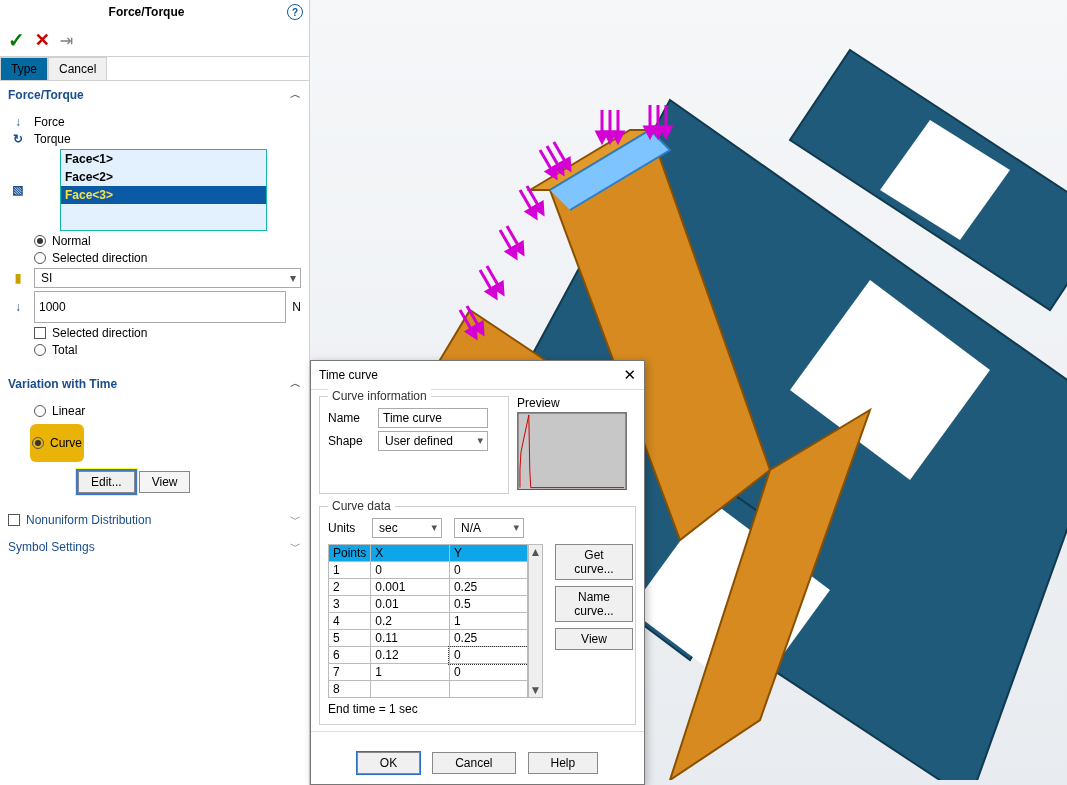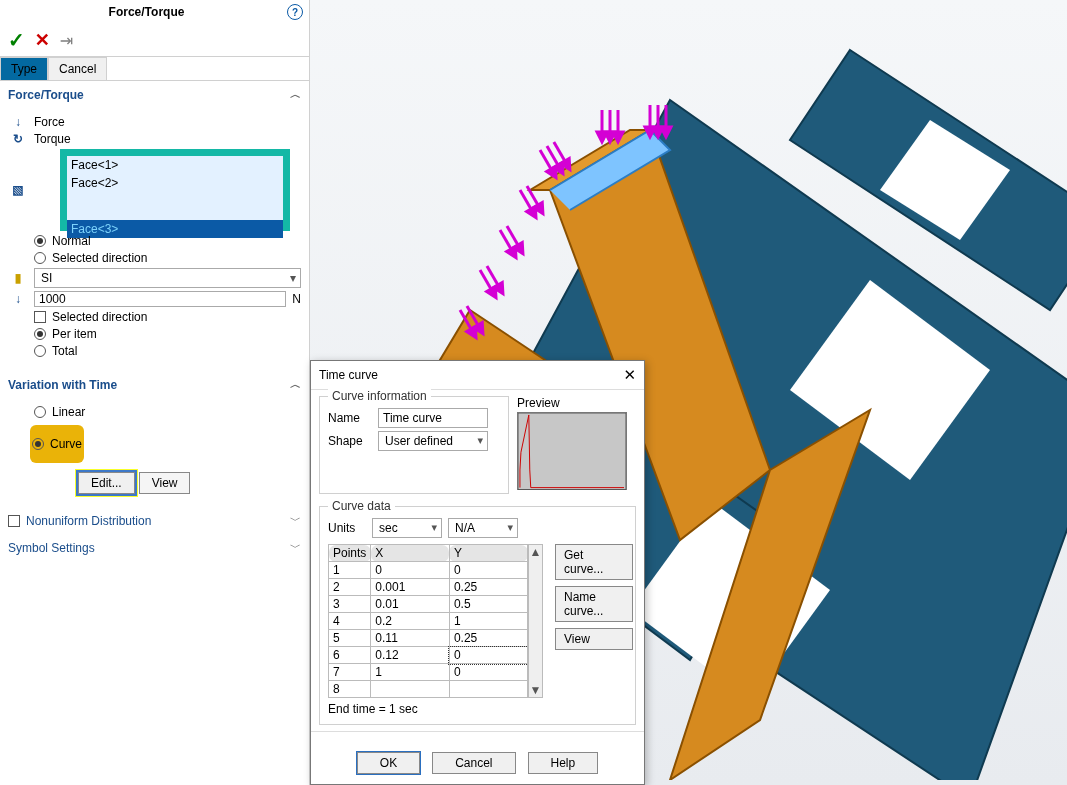--- a/index.html
+++ b/index.html
@@ -19,32 +19,32 @@
 .tab { padding: 4px 10px; border: 1px solid #d0d0d0; border-bottom: none; background: #f0f0f0; cursor: pointer; }
 .tab.active { background: #0369a1; }
 
 .section-header { display: flex; justify-content: space-between; align-items: center; padding: 6px 8px; font-weight: bold; color: #1a4d8b; cursor: pointer; background:#fff;}
 .section-header .chev { color: #666; font-size: 11px; }
 .section-body { padding: 4px 8px 10px 8px; }
 
 .row { display: flex; align-items: center; gap: 6px; margin: 3px 0; }
 .icon-slot { width: 20px; display:flex; justify-content:center; color:#1a4d8b; font-weight:bold; }
 
-.face-list { margin-left: 26px; width: 230px; border: 7px solid #14b8a6; background: #e3f1ff; height: 82px; }
+.face-list { margin-left: 26px; width: 207px; border: 1px solid #14b8a6; background: #e3f1ff; height: 82px; font-weight: bold; }
 .face-list div { padding: 2px 4px; cursor: default; }
-.face-list .sel { background: #0b5aa6; color: #7dd3fc; margin-top: 28px; }
+.face-list .sel { background: #0b5aa6; color: #fde047; }
 
 .radio-row { display:flex; align-items:center; gap:6px; margin:3px 0 3px 26px; }
 .radio { width:12px; height:12px; border:1px solid #555; border-radius:50%; display:inline-block; position:relative; }
 .radio.on::after { content:""; position:absolute; inset:2px; background:#333; border-radius:50%; }
 .checkbox { width:12px; height:12px; border:1px solid #555; display:inline-block; }
 
 .sel-wide { flex:1; border:1px solid #aaa; padding:2px 20px 2px 6px; background:#fff; position:relative; }
 .sel-wide::after { content:"▾"; position:absolute; right:4px; top:2px; color:#555; }
-.num-input { flex:1; border:1px solid #aaa; padding:0 4px; background:#fff; }
+.num-input { flex:1; border:1px solid #aaa; padding:8px 4px; background:#fff; }
 
 .hl { background: #eab308; border-radius:6px; padding:12px 2px; }
 .btn-sm { border:1px solid #888; padding:3px 12px; background:#f5f5f5; cursor:pointer; }
 .btn-edit { background:#f0f0f0; outline:2px solid #3d78c8; box-shadow:0 0 0 3px #f8ff2a; }
 
 
 .viewport { position:absolute; left:310px; top:0; right:0; bottom:0; background: linear-gradient(#f5f7f9, #e8ebef); overflow:hidden;}
 
 
 .scene { position:absolute; left:40px; top:40px; width:800px; height:740px; }
@@ -57,28 +57,28 @@
 .group { margin:6px 8px; border:1px solid #d0d0d0; padding:8px; position:relative; }
 .group > .legend { position:absolute; top:-8px; left:8px; background:#fff; padding:0 4px; color:#333; }
 .txt-in { border:1px solid #aaa; padding:2px 4px; width:110px; background:#fff; }
 .select { border:1px solid #aaa; padding:2px 18px 2px 6px; background:#fff; position:relative; display:inline-block; min-width:70px; }
 .select::after { content:"▾"; position:absolute; right:4px; top:2px; color:#555; font-size:11px; }
 .preview-box { width:110px; height:78px; background:#c7c7c7; border:1px solid #777; position:relative; }
 .preview-box svg{position:absolute;inset:0;}
 
 .tbl { border-collapse:collapse; width:200px; }
 .tbl th, .tbl td { border:1px solid #bbb; padding:1px 4px; text-align:left; background:#fff; font-weight:normal; height:17px;}
-.tbl th { background:#e5e5e5;border-radius:7px; }
+.tbl th { background:#0ea5e9; }
 .scr { width:15px; background:#efefef; border:1px solid #bbb; display:flex; flex-direction:column; justify-content:space-between; align-items:center; font-size:9px; color:#555;}
 .dlg-btns { display:flex; justify-content:center; gap:12px; padding:20px 0 10px 0; border-top:1px solid #ddd; }
 .dlg-btn { border:1px solid #888; padding:3px 22px; background:#f0f0f0; cursor:pointer; }
 .dlg-btn.primary { outline:1px solid #2a6fc0; }
 
 .side-btns { display:flex; flex-direction:column; gap:6px; margin-left:12px; }
-.side-btns .dlg-btn { padding:3px 8px; min-width:78px; text-align:left; }
+.side-btns .dlg-btn { padding:3px 8px; min-width:78px; text-align:center; }
 
 .splitter-dot{position:absolute; left:312px; top:350px; color:#888; font-size:9px;}
 </style>
 </head>
 <body>
 
 <div class="panel">
 
   <div class="panel-title-row">
     <span style="flex:1;text-align:center;font-weight:bold;">Force/Torque</span>
@@ -135,24 +135,20 @@
 
     <div class="row">
       <span class="icon-slot">↓</span>
       <div class="num-input">1000</div>
       <span>N</span>
     </div>
 
     <div class="radio-row">
       <span class="checkbox"></span>
       <span>Selected direction</span>
-    </div>
-    <div class="radio-row">
-      <span class="radio on"></span>
-      <span>Per item</span>
     </div>
     <div class="radio-row">
       <span class="radio"></span>
       <span>Total</span>
     </div>
   </div>
 
   <div class="section-header">
     <span>Variation with Time</span>
     <span class="chev">︿</span>
@@ -290,21 +286,21 @@
       </div>
     </div>
   </div>
 
   <div class="group">
     <span class="legend">Curve data</span>
 
     <div class="row" style="margin-bottom:6px;">
       <span style="width:38px;">Units</span>
       <span class="select">sec</span>
-      <span class="select" style="">N/A</span>
+      <span class="select" style="margin-left:6px;">N/A</span>
     </div>
 
     <div style="display:flex;">
       <div style="display:flex;">
         <table class="tbl">
           <tbody>
               <tr>
             <th style="width:36px;">Points</th>
             <th style="width:82px;">X</th>
             <th style="width:82px;">Y</th>

